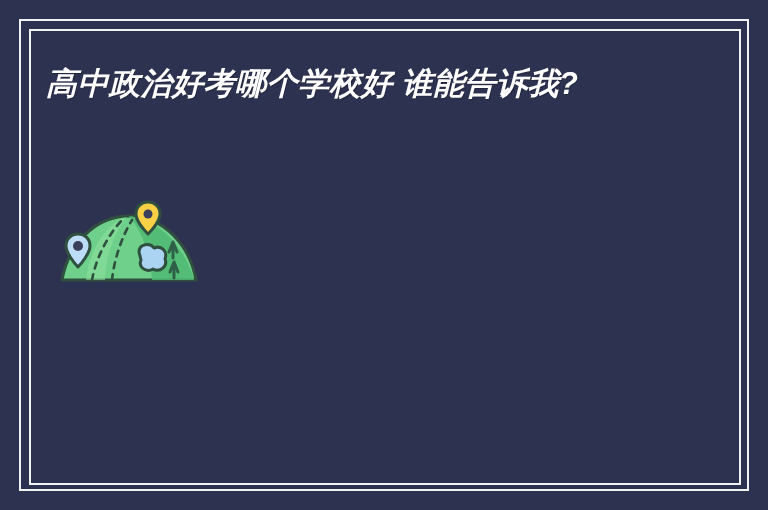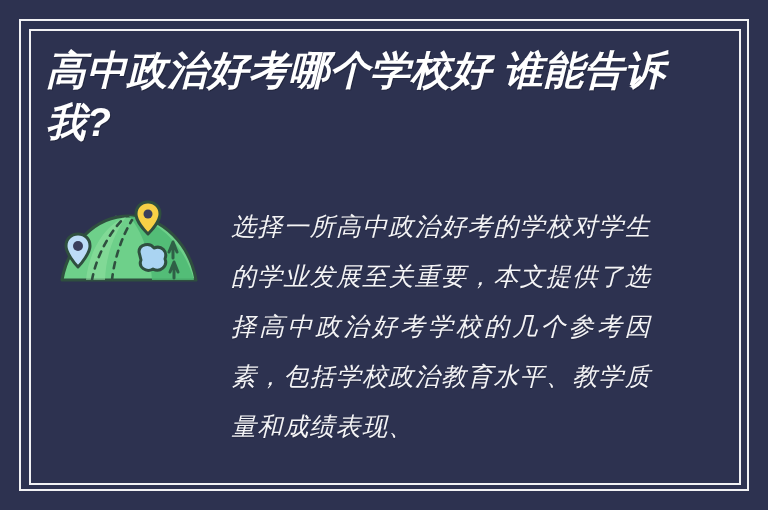--- a/index.html
+++ b/index.html
@@ -41,24 +41,24 @@
     height: 456px;
     border: 2px solid #f2f2f4;
     box-sizing: border-box;
     pointer-events: none;
   }
 
   
   .title {
     position: absolute;
     left: 46px;
-    top: 44px;
+    top: 58px;
     width: 620px;
     color: #ffffff;
-    font-size: 40px;
+    font-size: 31px;
     font-weight: bold;
     font-style: italic;
     line-height: 52px;
     letter-spacing: 0.5px;
     text-shadow: 1px 1px 0 rgba(0,0,0,0.22);
     white-space: pre-wrap;
   }
 
   
   .content {
@@ -147,16 +147,15 @@
         </g>
 
         <g>
           <path d="M22 34 C29 34, 34 39, 34 46 C34 53, 25 64, 22 67
                    C19 64, 10 53, 10 46 C10 39, 15 34, 22 34 Z" fill="#bcdcf7" stroke="#2f4f3f" stroke-width="3" stroke-linejoin="round"></path>
           <circle cx="22" cy="46" r="5" fill="#3a3f5c"></circle>
         </g>
       </svg>
     </div>
 
-    <div class="body-text">选择一所高中政治好考的学校对学生的学业发展至关重要，本文提供了选择高中政治好考学校的几个参考因素，包括学校政治教育水平、教学质量和成绩表现、</div>
 
   </div>
 </div>
 
 </body></html>

